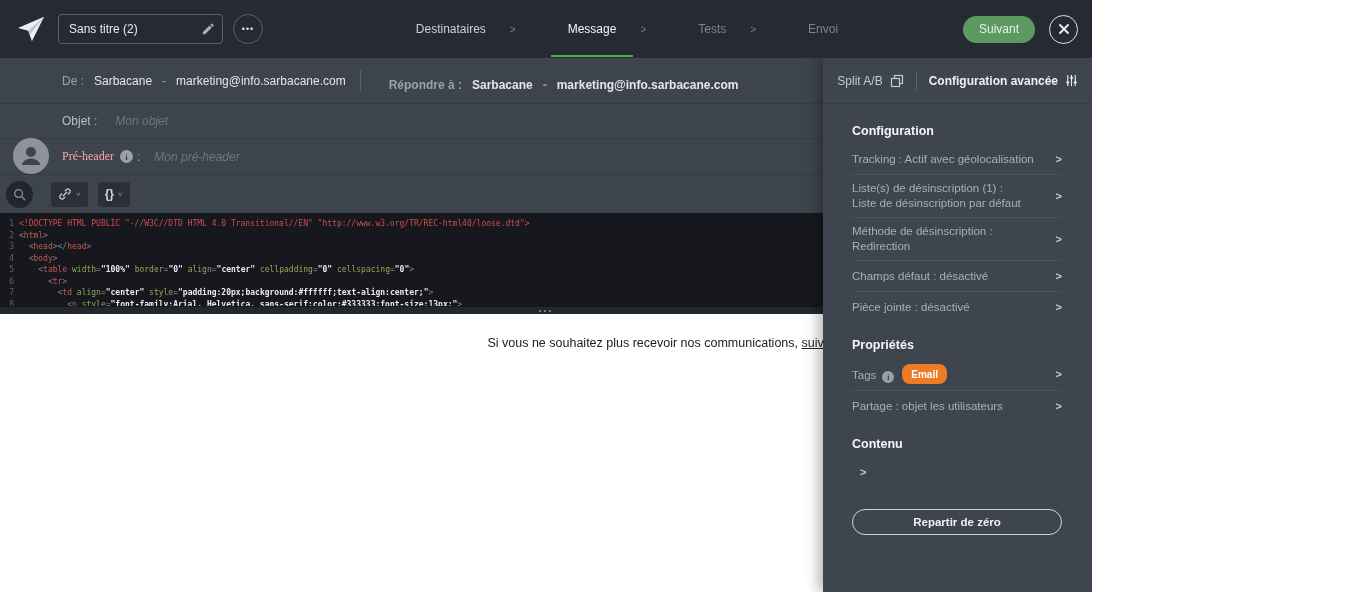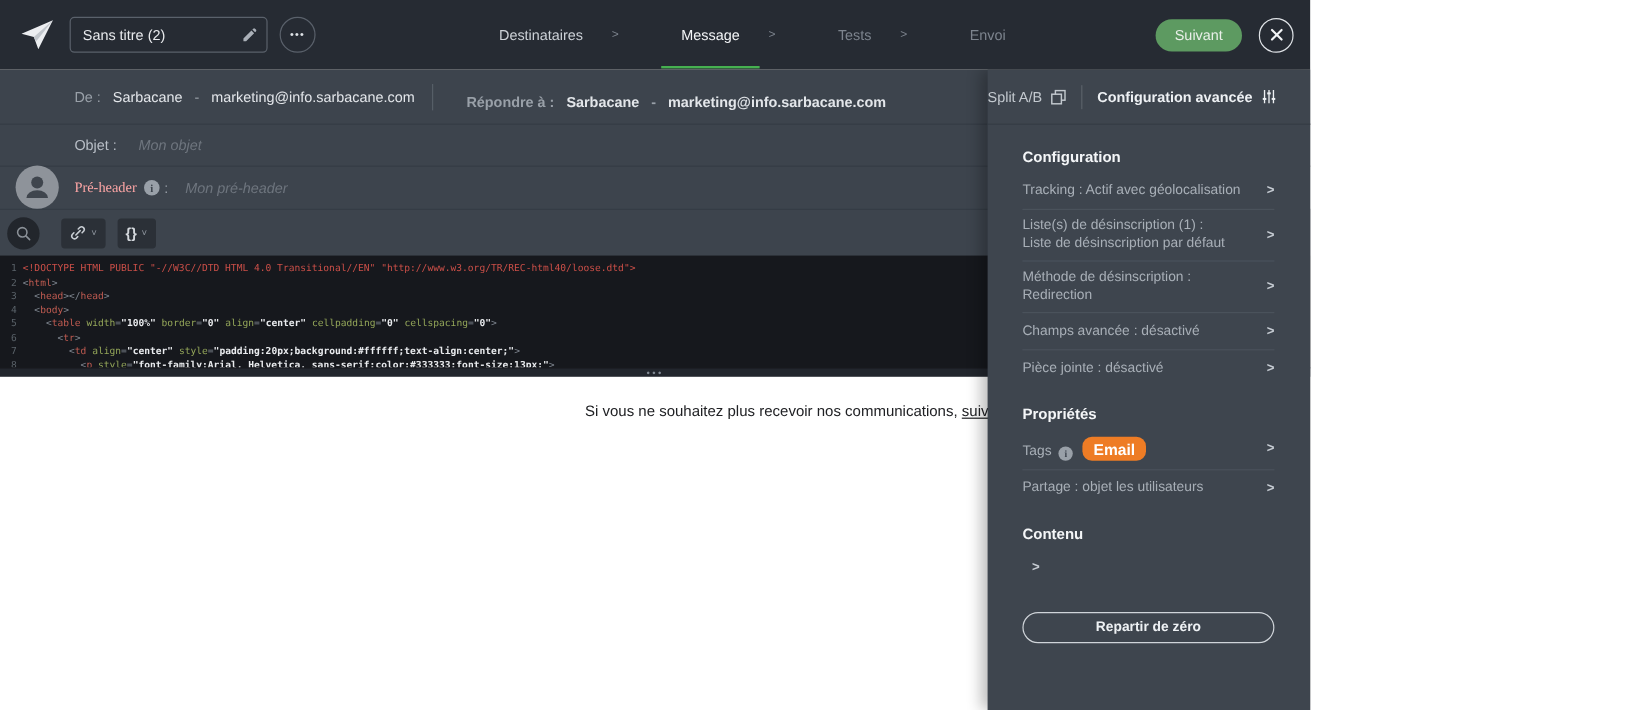--- a/index.html
+++ b/index.html
@@ -83,32 +83,32 @@
   .splitter-inner{width:1364px;text-align:center;color:#828a94;font-size:8px;letter-spacing:2px;line-height:6px;}
 
   
   .preview{height:281px;background:#ffffff;overflow:hidden;}
   .preview-inner{width:1364px;text-align:center;padding-top:22px;font-size:12.5px;color:#202124;}
   .unsub-link{color:#202124;text-decoration:underline;cursor:pointer;}
 
   
   .sidebar{position:absolute;top:58px;right:0;bottom:0;width:269px;background:#3e454e;z-index:20;
            box-shadow:-5px 0 12px rgba(0,0,0,0.28);box-sizing:border-box;}
-  .sb-top{display:flex;align-items:center;height:45px;padding-right:14px;
+  .sb-top{display:flex;align-items:center;justify-content:flex-end;height:45px;padding-right:14px;
           border-bottom:1px solid #353c45;font-size:12px;}
   .sb-split{display:flex;align-items:center;gap:7px;color:#c3c9cf;cursor:pointer;}
   .sb-vdiv{width:1px;height:20px;background:#5a6169;margin:0 12px;}
   .sb-adv{display:flex;align-items:center;gap:7px;color:#eef1f4;font-weight:bold;cursor:pointer;}
   .sb-body{padding:4px 30px 0 29px;}
   .sb-h{color:#f4f6f8;font-size:12.5px;font-weight:bold;margin:16px 0 6px 0;}
   .sb-item{display:flex;align-items:center;justify-content:space-between;min-height:30px;cursor:pointer;}
   .sb-item-text{color:#a8afb7;font-size:11.5px;line-height:15px;padding:6px 0;}
   .sb-chevron{color:#c6ccd3;font-size:11px;font-weight:bold;flex:0 0 auto;margin-left:8px;}
   .sb-divider{border-top:1px solid #4a525b;}
-  .tag-badge{display:inline-block;background:var(--badge-orange,#ee7c25);color:#ffffff;font-size:13px;
+  .tag-badge{display:inline-block;background:var(--badge-orange,#ee7c25);color:#ffffff;font-size:10px;
              font-weight:bold;padding:2.5px 9px;border-radius:8px;margin-left:8px;vertical-align:1px;}
   .sb-info{display:inline-flex;align-items:center;justify-content:center;width:12px;height:12px;
            border-radius:50%;background:#99a0a8;color:#3e454e;font-size:8px;font-weight:bold;margin-left:6px;
            vertical-align:-1px;font-family:"Liberation Serif",serif;}
   .reset-btn{display:block;width:100%;height:26px;margin-top:22px;background:transparent;
              border:1px solid #cfd4d9;border-radius:13px;color:#eef1f4;font-size:11.5px;font-weight:bold;
              font-family:"Liberation Sans",sans-serif;cursor:pointer;}
 </style>
 </head>
 <body>
@@ -260,21 +260,21 @@
           <div class="sb-item-text"><span>Liste(s) de désinscription (1) :</span><br><span>Liste de désinscription par défaut</span></div>
           <span class="sb-chevron">&gt;</span>
         </div>
         <div class="sb-divider"></div>
         <div class="sb-item">
           <div class="sb-item-text"><span>Méthode de désinscription :  Redirection</span></div>
           <span class="sb-chevron">&gt;</span>
         </div>
         <div class="sb-divider"></div>
         <div class="sb-item">
-          <div class="sb-item-text"><span>Champs avancée :  désactivé</span></div>
+          <div class="sb-item-text"><span>Champs défaut :  désactivé</span></div>
           <span class="sb-chevron">&gt;</span>
         </div>
         <div class="sb-divider"></div>
         <div class="sb-item">
           <div class="sb-item-text"><span>Pièce jointe :  désactivé</span></div>
           <span class="sb-chevron">&gt;</span>
         </div>
         <div class="sb-h">Propriétés</div>
         <div class="sb-item">
           <div class="sb-item-text"><span>Tags</span><span class="sb-info">i</span><span class="tag-badge">Email</span></div>

